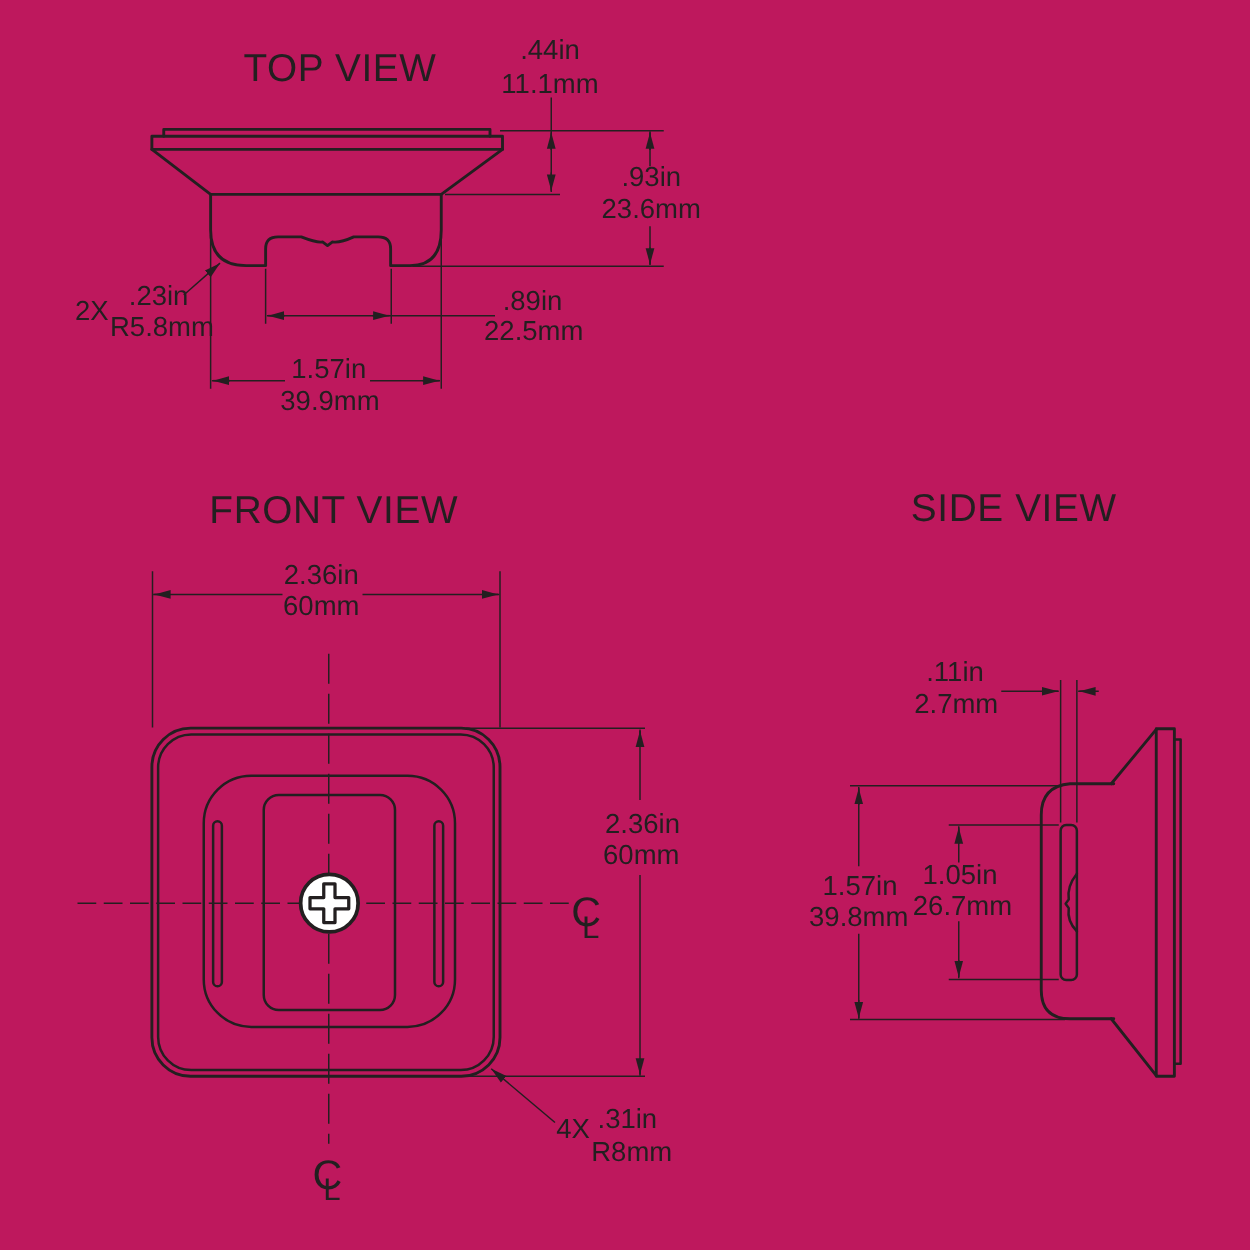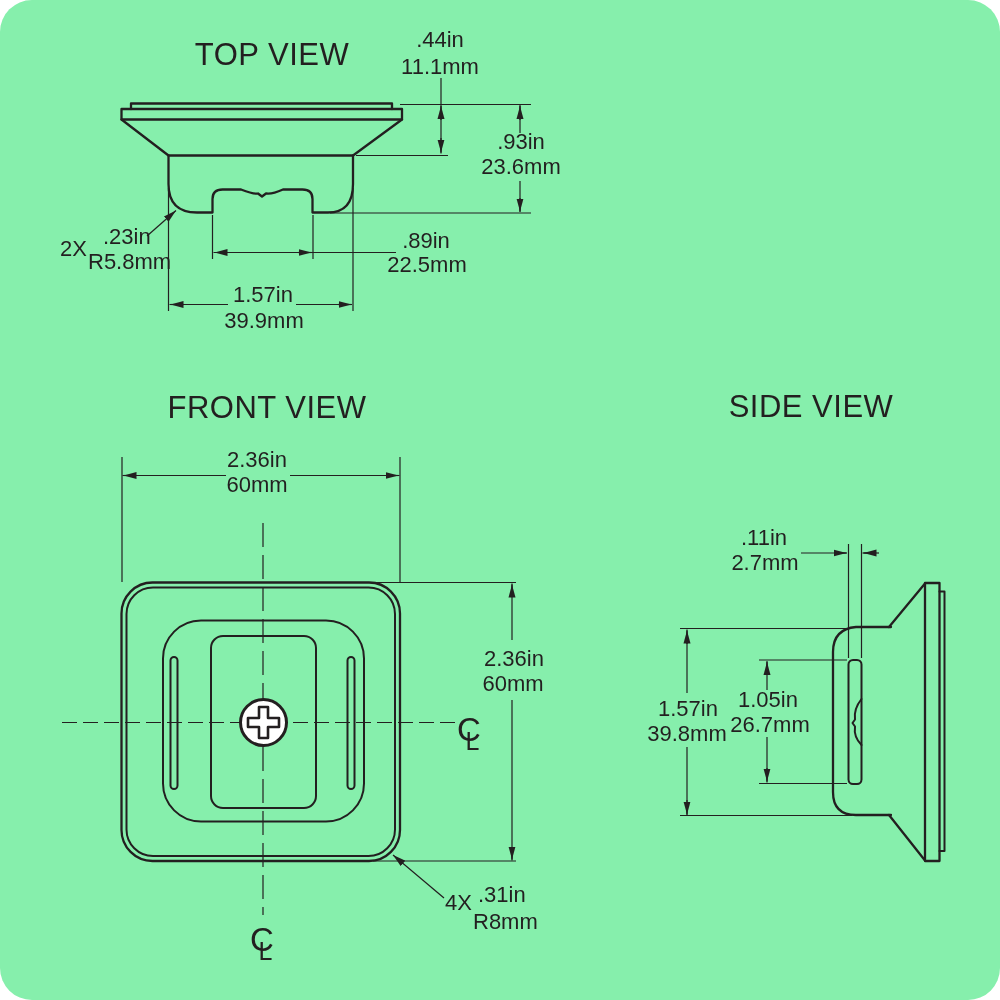--- a/index.html
+++ b/index.html
@@ -1,16 +1,16 @@
 <!DOCTYPE html>
 <html><head>
 <meta charset="utf-8">
 <style>
   html,body{margin:0;padding:0;background:#ffffff;}
-  .canvas{position:relative;width:1000px;height:1000px;background:#86efac;overflow:hidden;border-radius:32px;}
+  .canvas{position:relative;width:1000px;height:1000px;background:#be185d;overflow:hidden;}
   svg{display:block;}
   .ol{fill:none;stroke:#231f20;stroke-width:2.3;stroke-linejoin:round;stroke-linecap:round;}
   .ol2{fill:none;stroke:#231f20;stroke-width:2;stroke-linejoin:round;stroke-linecap:round;}
   .thin{fill:none;stroke:#231f20;stroke-width:1.2;}
   .arr{fill:none;stroke:#231f20;stroke-width:1.2;}
   text{font-family:"Liberation Sans",sans-serif;fill:#231f20;}
   .dim{font-size:22px;}
   .mid{text-anchor:middle;}
   .title{font-size:31px;text-anchor:middle;letter-spacing:0.5px;}
   .clsym{font-size:33px;}

